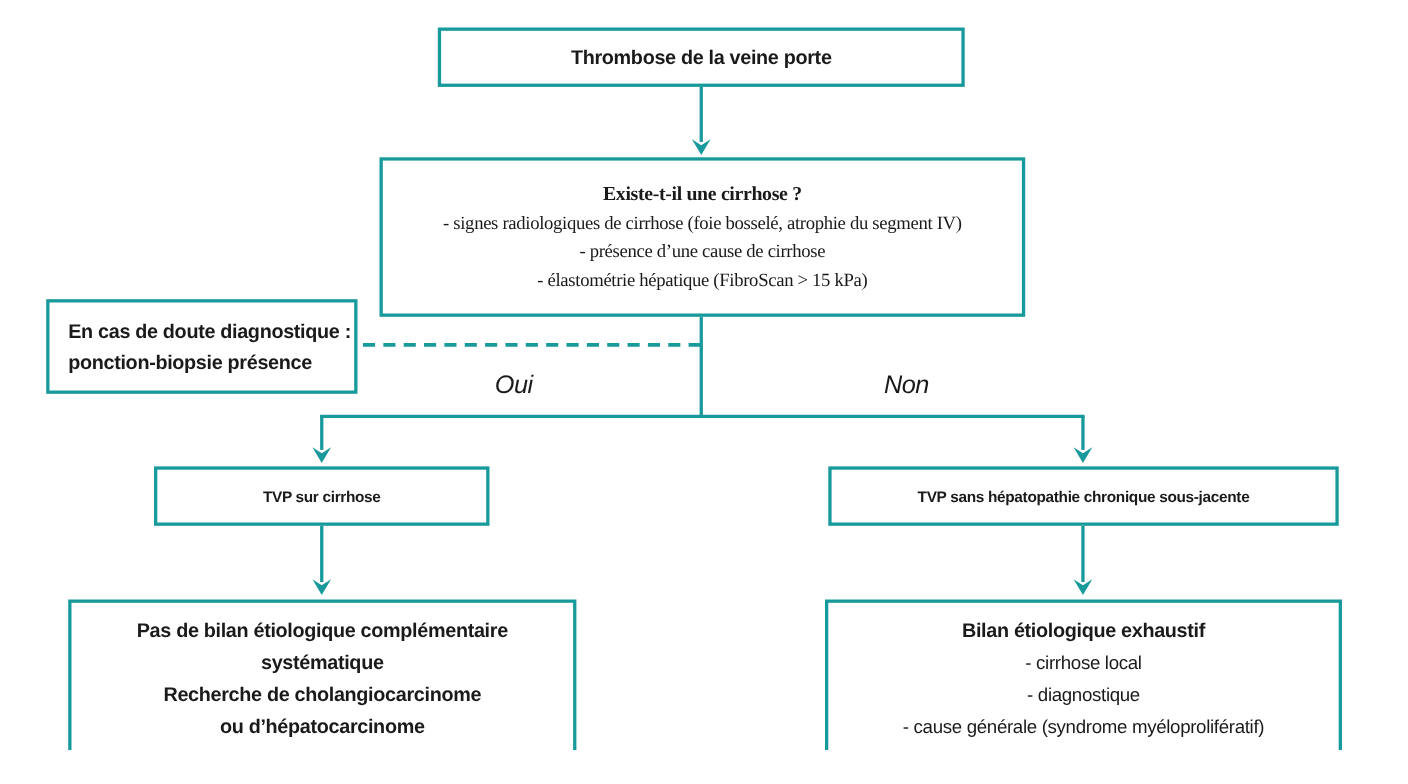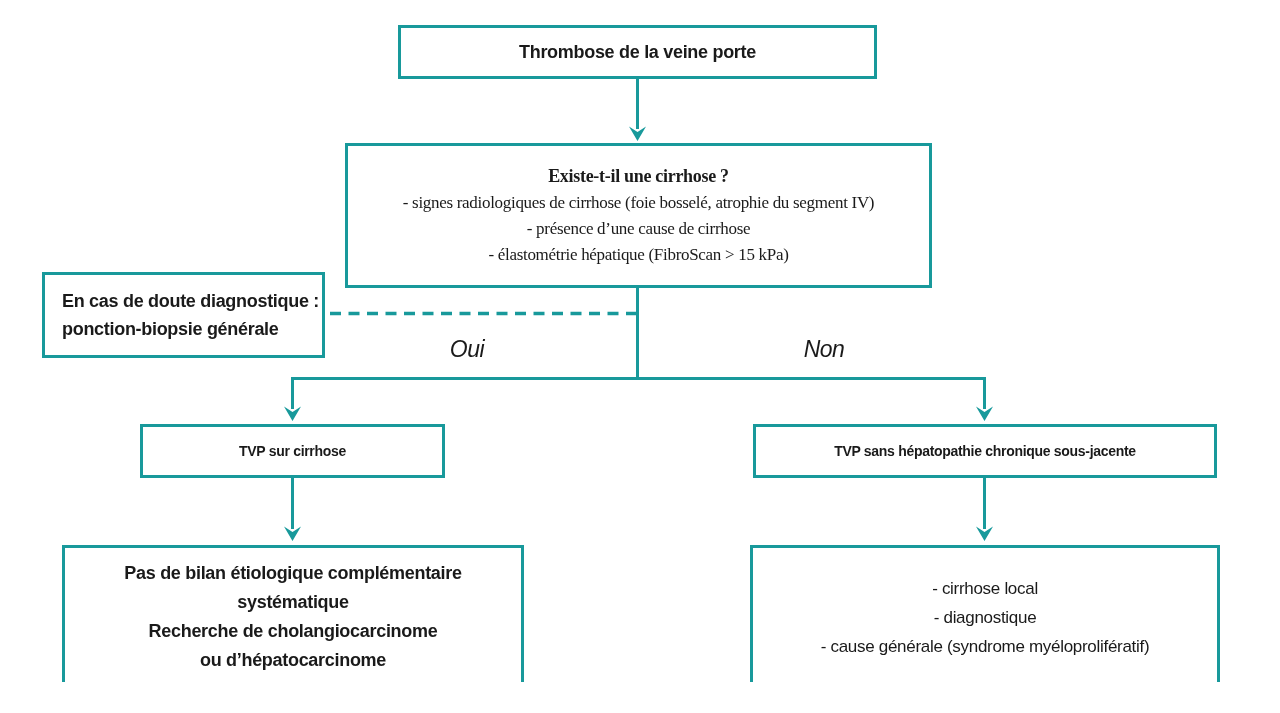--- a/index.html
+++ b/index.html
@@ -104,21 +104,21 @@
 
   <div class="node box-question">
     <span class="title">Existe-t-il une cirrhose ?</span>
     <span class="line">- signes radiologiques de cirrhose (foie bosselé, atrophie du segment IV)</span>
     <span class="line">- présence d’une cause de cirrhose</span>
     <span class="line">- élastométrie hépatique (FibroScan &gt; 15 kPa)</span>
   </div>
 
   <div class="node box-doubt">
     <span class="line">En cas de doute diagnostique :</span>
-    <span class="line">ponction-biopsie générale</span>
+    <span class="line">ponction-biopsie présence</span>
   </div>
 
   <div class="branch-label label-yes">Oui</div>
   <div class="branch-label label-no">Non</div>
 
   <div class="node box-tvp-yes">
     <span class="title">TVP sur cirrhose</span>
   </div>
 
   <div class="node box-tvp-no">
@@ -126,18 +126,19 @@
   </div>
 
   <div class="node box-outcome-yes">
     <span class="line">Pas de bilan étiologique complémentaire</span>
     <span class="line">systématique</span>
     <span class="line">Recherche de cholangiocarcinome</span>
     <span class="line">ou d’hépatocarcinome</span>
   </div>
 
   <div class="node box-outcome-no">
+    <span class="title">Bilan étiologique exhaustif</span>
     <span class="line">- cirrhose local</span>
     <span class="line">- diagnostique</span>
     <span class="line">- cause générale (syndrome myéloprolifératif)</span>
   </div>
 
 </div>
 
 </body></html>

